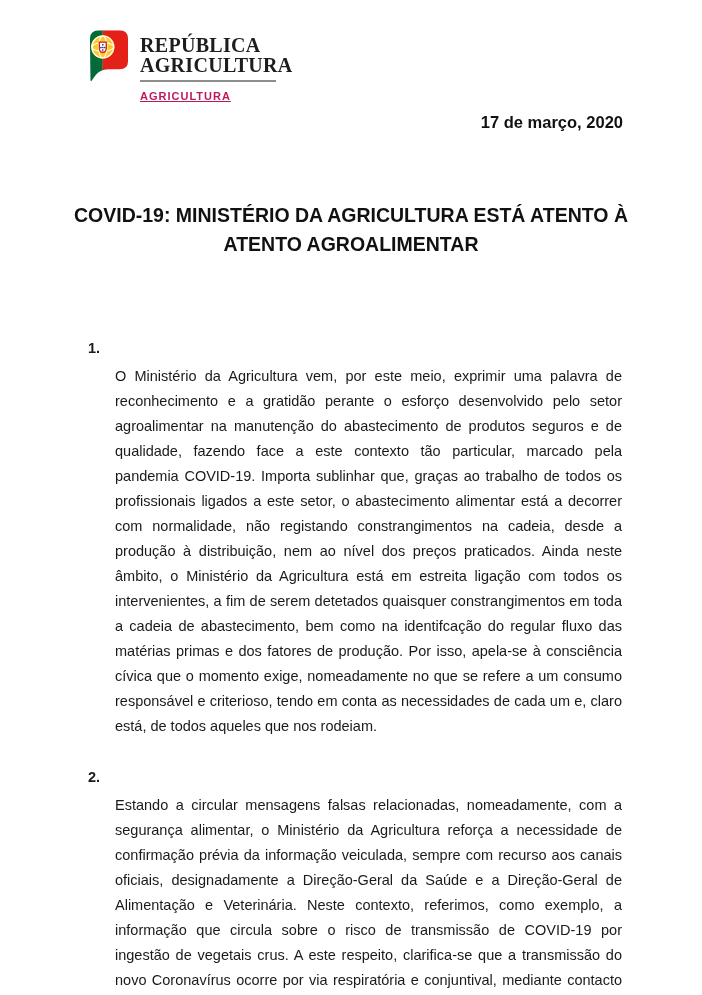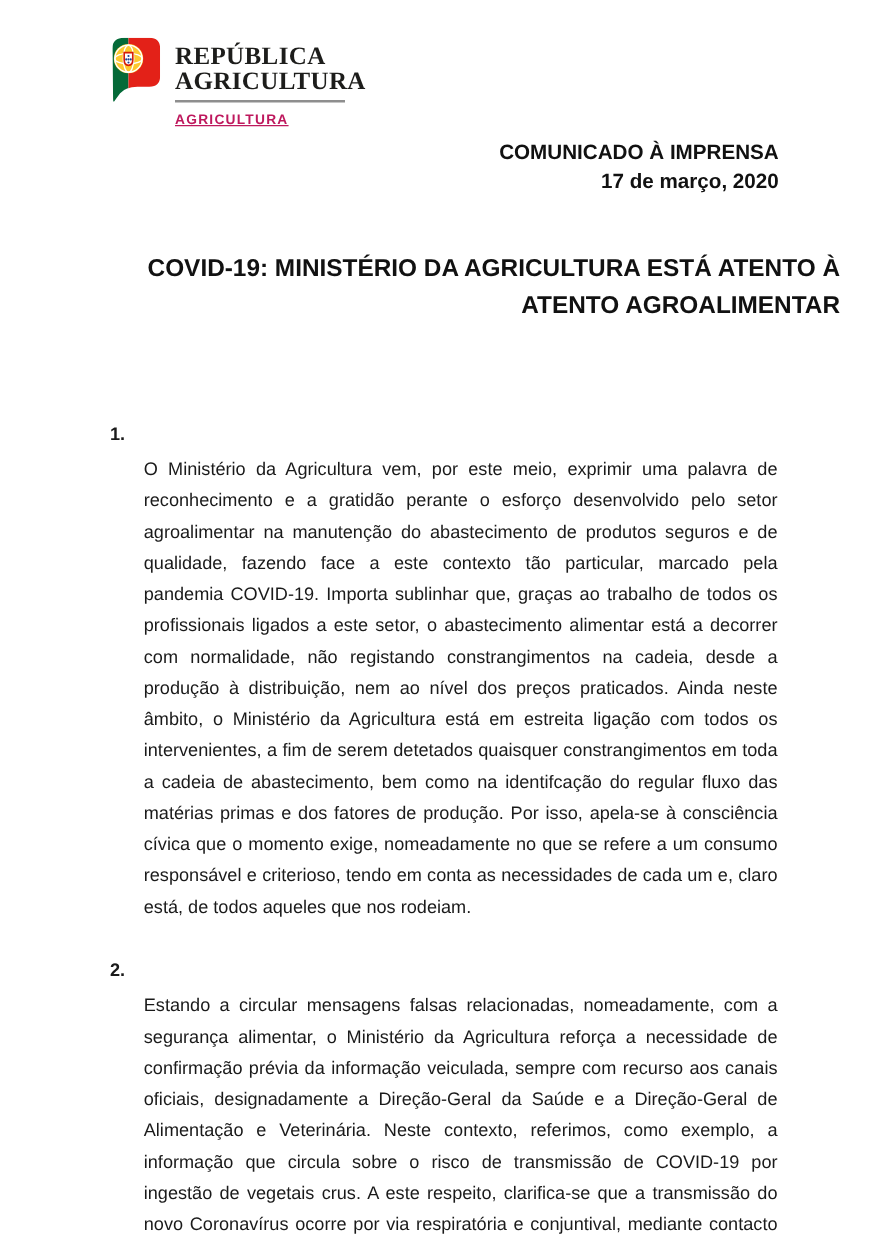--- a/index.html
+++ b/index.html
@@ -29,21 +29,21 @@
   }
   
   .press {
     position:absolute; top:111px; right:79px;
     text-align:right; font-weight:700; font-size:16.5px;
     line-height:23px; color:#111;
   }
   
   .doc-title {
     position:absolute; top:201px; left:30px; right:30px;
-    text-align:right; font-weight:700; font-size:19.5px;
+    text-align:center; font-weight:700; font-size:19.5px;
     line-height:28.5px; color:#111;
   }
   
   .paragraphs {
     position:absolute; top:336px; left:88px; width:534px;
     list-style:none;
   }
   .para {
     display:grid; grid-template-columns:27px 1fr;
     font-size:14.5px; line-height:25px;
@@ -89,21 +89,20 @@
     </div>
     <div class="logo-text">
       <div class="brand-line">REPÚBLICA</div>
       <div class="brand-line">AGRICULTURA</div>
       <div class="logo-divider"></div>
       <div class="ministry">AGRICULTURA</div>
     </div>
   </div>
 
   <div class="press">
-    <div>COMUNICADO À IMPRENSA</div>
     <div>17 de março, 2020</div>
   </div>
 
   <div class="doc-title">
     <div>COVID-19: MINISTÉRIO DA AGRICULTURA ESTÁ ATENTO À</div>
     <div>ATENTO AGROALIMENTAR</div>
   </div>
 
   <ol class="paragraphs">
     <li class="para">

